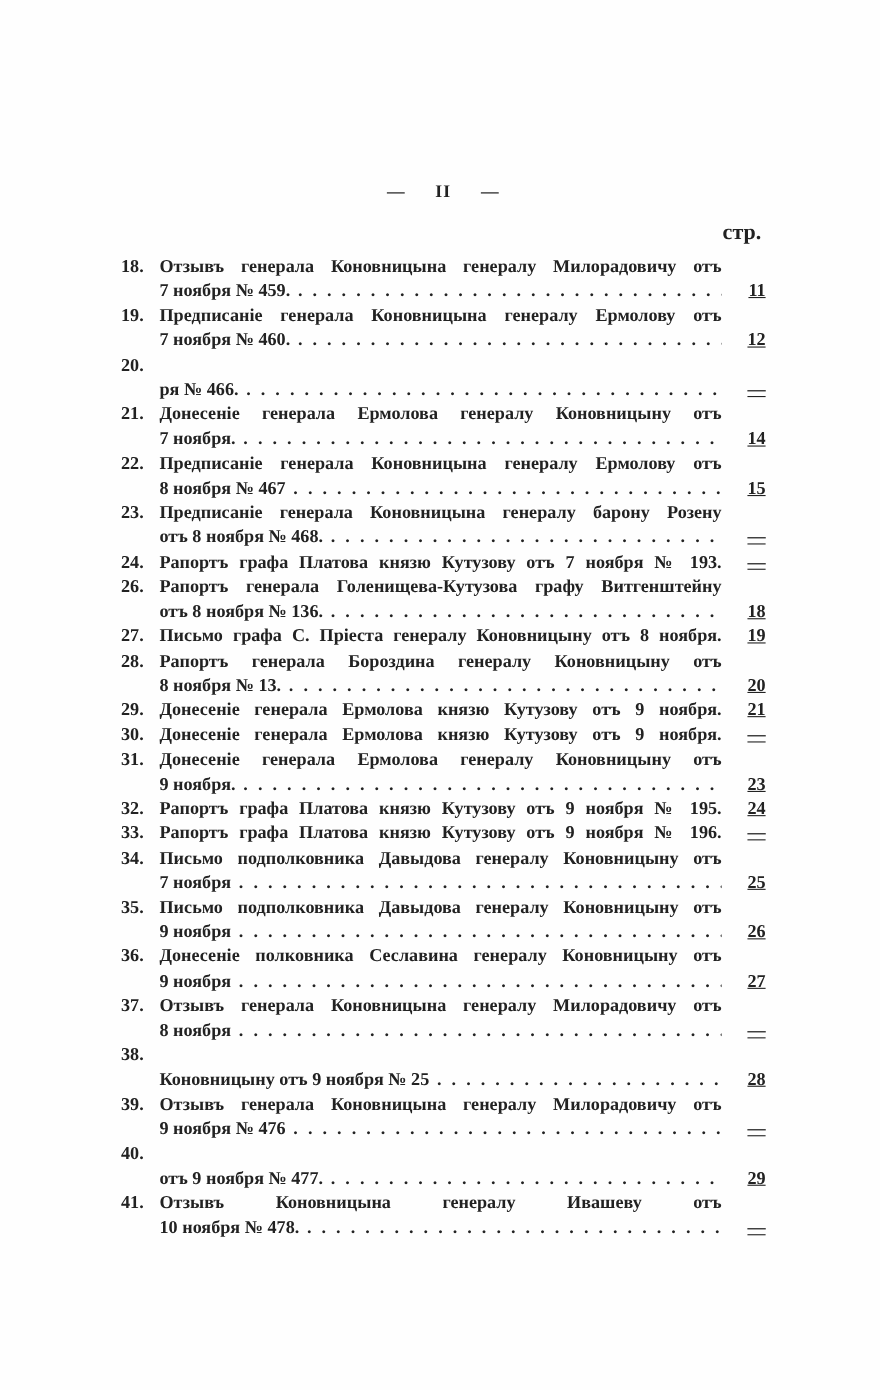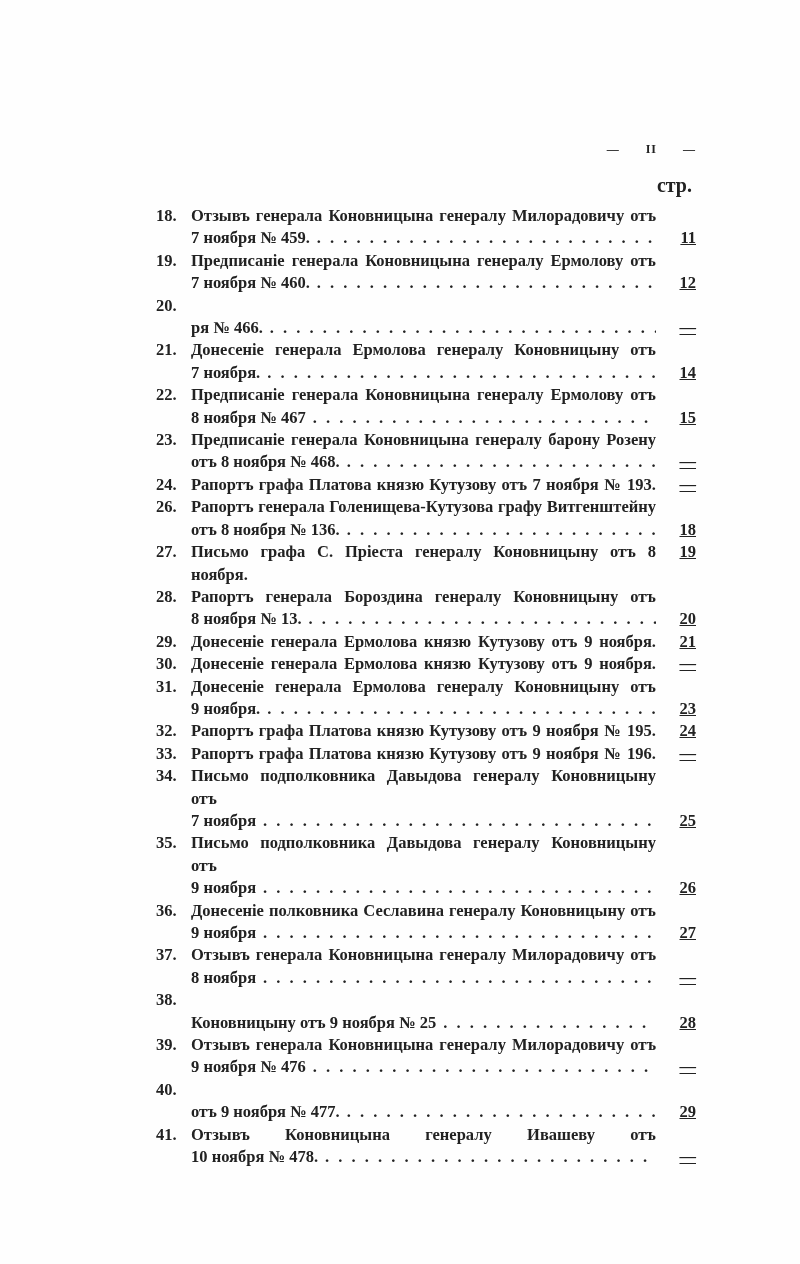--- a/index.html
+++ b/index.html
@@ -22,41 +22,41 @@
     font-weight: bold;
     font-size: 16.5px;
   }
   .content {
     position: absolute;
     left: 110px;
     top: 138px;
     width: 586px;
   }
   .header {
-    text-align: right;
-    font-size: 12px;
+    text-align: center;
+    font-size: 16px;
     word-spacing: 22px;
     letter-spacing: 1px;
     line-height: 22px;
+    margin-top: 26px;
   }
   .colhead {
     text-align: right;
     margin-top: 14px;
     font-size: 20px;
     line-height: 22px;
     padding-right: 4px;
   }
   .toc {
     margin-top: 9px;
   }
   .line {
     display: flex;
     line-height: 22.4px;
     align-items: flex-start;
-    margin-left: 46px;
   }
   .num {
     flex: none;
     width: 35px;
   }
   .text {
     flex: 1 1 auto;
     min-width: 0;
     text-align: justify;
     text-align-last: justify;

